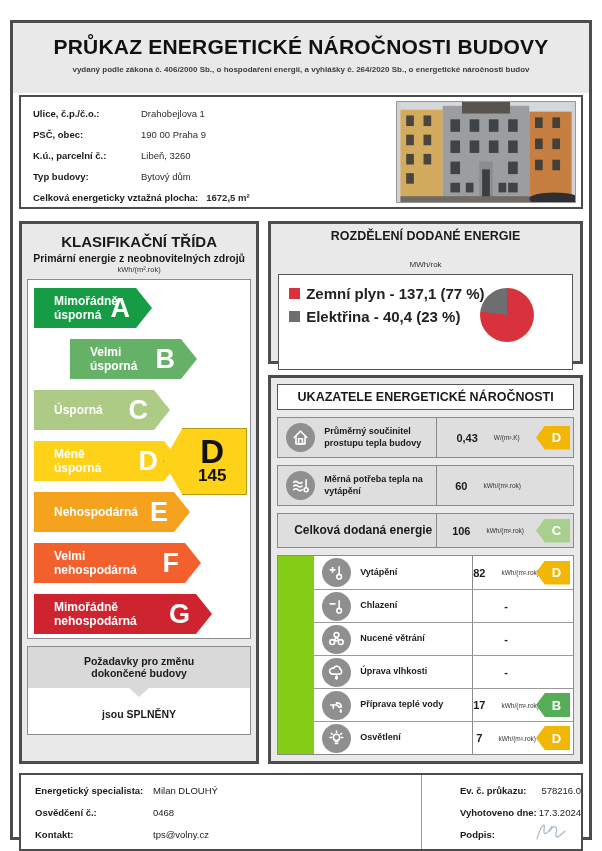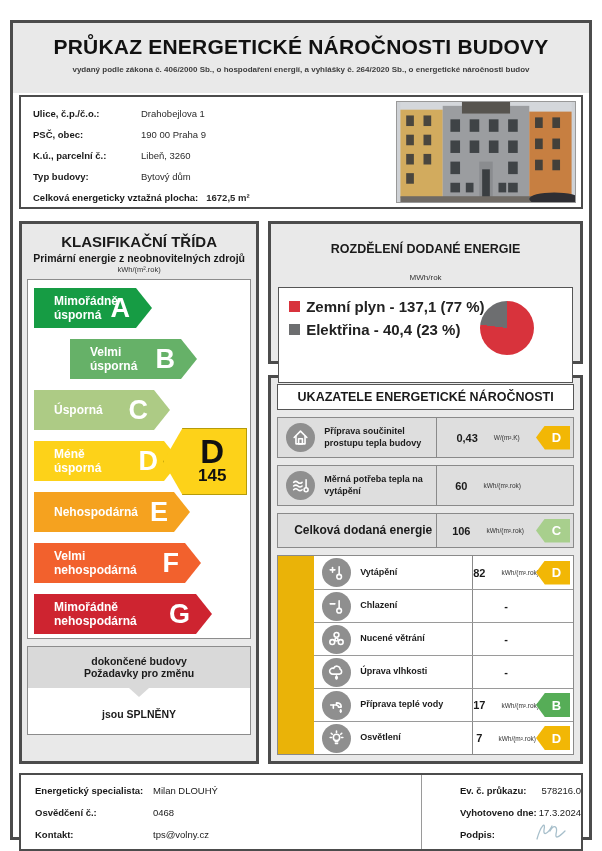--- a/index.html
+++ b/index.html
@@ -67,21 +67,21 @@
   .req-box { margin:7px 2px 2px 2px; border:1px solid #8c8c8c; background:#fff; }
   .req-head { position:relative; background:#d9d9d9; text-align:center; font-size:10.5px; font-weight:bold;
               padding:8px 0 9px 0; }
   .req-head:after { content:""; position:absolute; left:50%; bottom:-9px; transform:translateX(-50%);
                     border:10px solid transparent; border-top:9px solid #d9d9d9; border-bottom:0; }
   .req-result { text-align:center; font-size:10.5px; font-weight:bold; padding:20px 0 14px 0; }
 
   
   .panel { border:3px solid #4c4c4c; background:#e9e9e9; }
   .de-panel { height:143px; padding:3px; }
-  .de-panel .t1 { text-align:center; font-size:12.5px; font-weight:bold; margin-top:15px; }
+  .de-panel .t1 { text-align:center; font-size:12.5px; font-weight:bold; margin-top:2px; }
   .de-panel .t2 { text-align:center; font-size:8px; color:#333; margin-top:17px; }
   .de-box { position:relative; margin:5px 4px; border:1.5px solid #555; background:#fff; height:96px; padding:10px; }
   .legend-row { display:flex; align-items:center; gap:6px; margin-bottom:6px; }
   .legend-swatch { width:11px; height:11px; }
   .legend-label { font-size:15px; font-weight:600; color:#222; }
   .pie { position:absolute; right:38px; top:13px; width:54px; height:54px; border-radius:50%;
          background:conic-gradient(#d8333c 0 77%, #6d6e70 77% 100%); }
 
   
   .ind-panel { flex:1; padding:6px; }
@@ -94,21 +94,21 @@
   .ind-label { font-size:9px; font-weight:bold; line-height:1.25; }
   .ind-value { font-size:11px; font-weight:bold; }
   .ind-unit { font-size:6.5px; color:#333; }
   .icon-circle { width:29px; height:29px; min-width:29px; border-radius:50%; background:#8f8f8f;
                  display:flex; align-items:center; justify-content:center; }
   .icon-circle svg { width:19px; height:19px; stroke:#fff; fill:none; stroke-width:1.5;
                      stroke-linecap:round; stroke-linejoin:round; }
   .row-total { height:35px; }
   .row-total .cell-label { padding-left:16px; }
   .row-total .ind-label { font-size:12px; }
-  .ind-group { background:#eab308; border:1px solid #8a8a8a;padding-left:36px; }
+  .ind-group { background:#84cc16; border:1px solid #8a8a8a;padding-left:36px; }
   .ind-group .ind-row { background:#fff; border:none; border-top:1px solid #9a9a9a; height:33px; margin:0; }
   .ind-group .ind-row:first-child { border-top:none; }
   .grade { position:absolute; right:3px; top:50%; transform:translateY(-50%);
            width:34px; height:24px; clip-path:polygon(0 50%, 26% 0, 100% 0, 100% 100%, 26% 100%);
            display:flex; align-items:center; justify-content:center; padding-left:7px;
            color:#fff; font-size:13px; font-weight:bold; }
   .gB { background:#56ad57; } .gC { background:#a8cf8d; } .gD { background:#f2b705; }
 
   
   .footer { margin:9px 6px 0 6px; border:2px solid #4c4c4c; height:78px; display:flex; background:#fff; }
@@ -292,22 +292,22 @@
           </div>
 
           <div class="rating-arrow">
             <div class="rating-letter">D</div>
             <div class="rating-value">145</div>
           </div>
         </div>
 
         <div class="req-box">
           <div class="req-head">
+            <div>Požadavky pro změnu</div>
             <div>dokončené budovy</div>
-            <div>Požadavky pro změnu</div>
           </div>
           <div class="req-result">jsou SPLNĚNY</div>
         </div>
       </div>
 
       <div class="right-col">
 
         <div class="panel de-panel">
           <div class="t1">ROZDĚLENÍ DODANÉ ENERGIE</div>
           <div class="t2">MWh/rok</div>
@@ -329,21 +329,21 @@
 
           <div class="ind-row">
             <div class="cell-label">
               <span class="icon-circle">
                 <svg viewBox="0 0 18 18">
                     <path d="M3 9 L9 3 L15 9"></path>
                     <path d="M4.7 7.8 V15 H13.3 V7.8"></path>
                     <rect x="7.2" y="10.2" width="3.6" height="4.8"></rect>
                   </svg>
               </span>
-              <span class="ind-label">Příprava součinitel prostupu tepla budovy</span>
+              <span class="ind-label">Průměrný součinitel prostupu tepla budovy</span>
             </div>
             <div class="cell-value">
               <span class="ind-value">0,43</span>
               <span class="ind-unit">W/(m².K)</span>
               <span class="grade gD">D</span>
             </div>
           </div>
 
           <div class="ind-row">
             <div class="cell-label">

